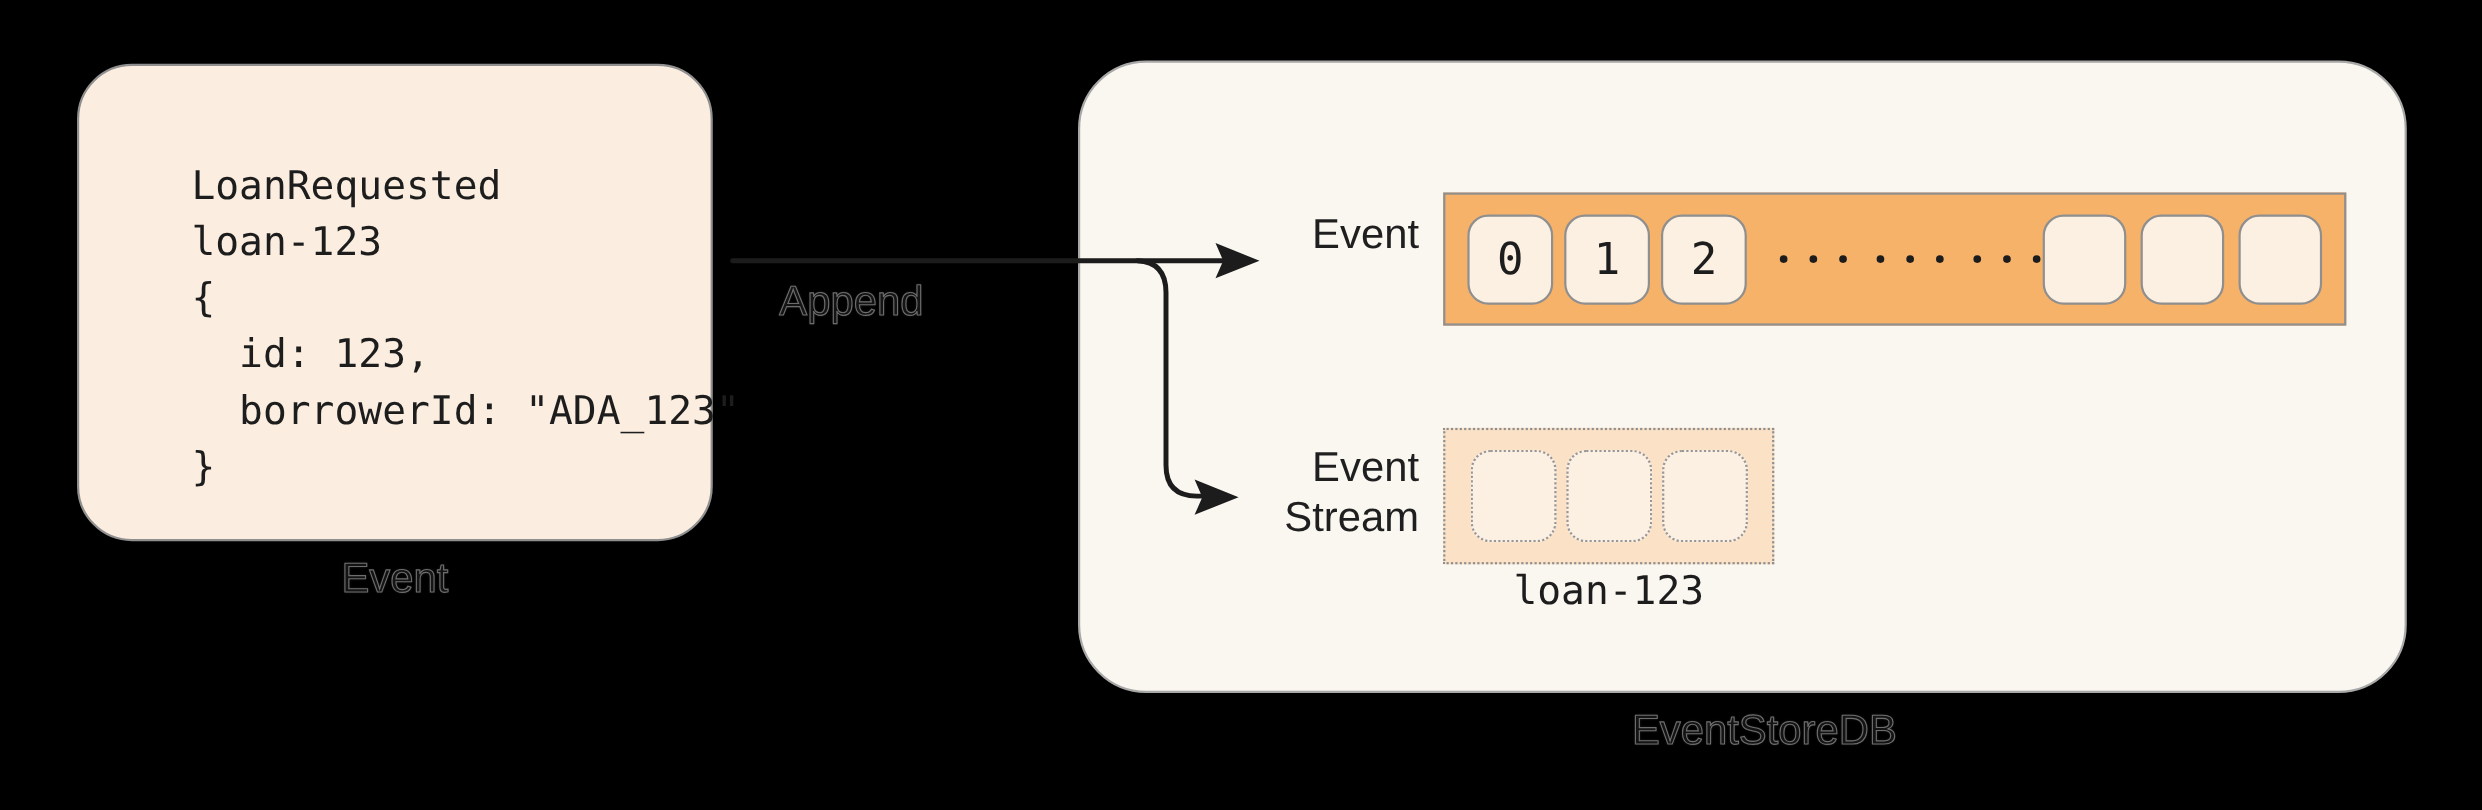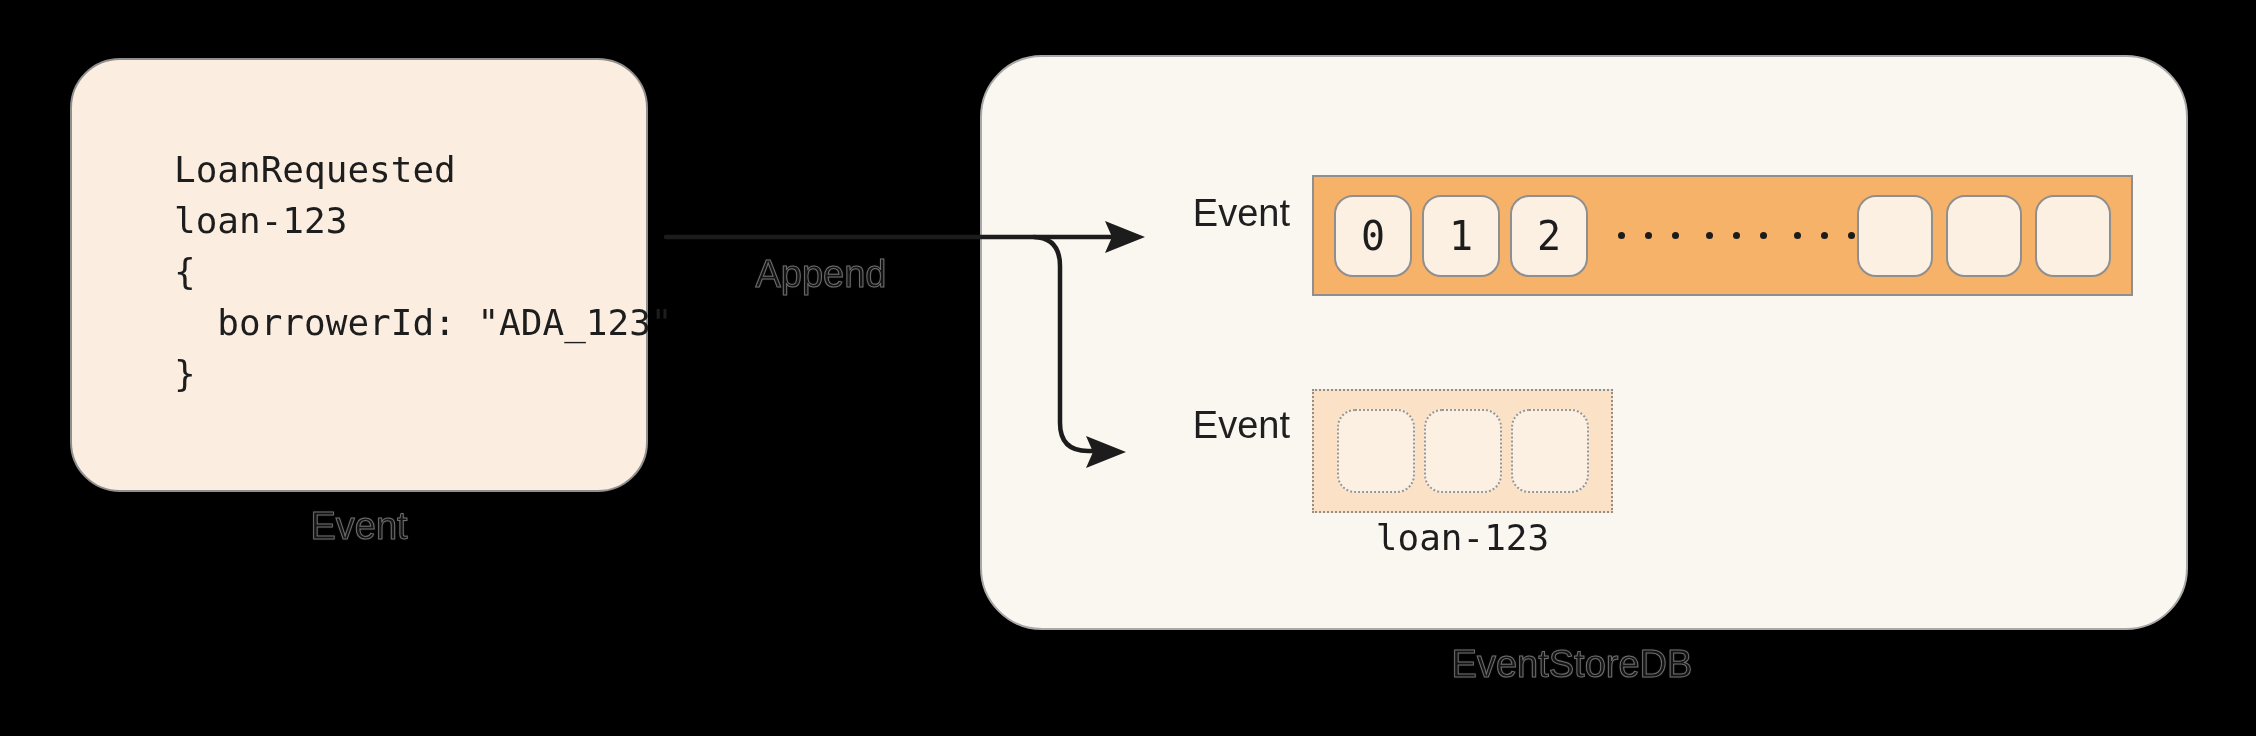--- a/index.html
+++ b/index.html
@@ -23,22 +23,22 @@
     color:var(--ink,#1d1d1d);
   }
   
   .outer-label{
     position:absolute;font-size:38px;line-height:44px;text-align:center;
     color:#141414;
     -webkit-text-stroke:1px rgba(125,125,125,.85);
     text-shadow:0 0 2px rgba(120,120,120,.55);
   }
   .caption-event{left:70px;top:504px;width:578px;}
-  .append-label{left:701px;top:252px;width:240px;}
-  .store-caption{left:968px;top:642px;width:1208px;}
+  .append-label{left:654px;top:252px;width:240px;}
+  .store-caption{left:1000px;top:642px;width:1208px;}
   
   .store-box{
     position:absolute;left:980px;top:55px;width:1208px;height:575px;
     background:var(--store-fill,#faf6f0);
     border:2.5px solid var(--store-border,#a8a8a8);
     border-radius:62px;box-sizing:border-box;
   }
   .side-label{
     position:absolute;width:232px;text-align:right;
     font-size:38px;line-height:46px;color:#1f1f1f;
@@ -90,21 +90,21 @@
   .arrows{position:absolute;left:0;top:0;pointer-events:none;}
   .arrow-line{fill:none;stroke:var(--arrow,#1c1c1c);stroke-width:4.5;stroke-linecap:round;}
   .arrow-head{fill:var(--arrow,#1c1c1c);stroke:none;}
 </style>
 </head>
 <body>
 
 <div class="canvas">
 
   <div class="event-card">
-    <pre class="code"><div class="code-line">LoanRequested</div><div class="code-line">loan-123</div><div class="code-line">{</div><div class="code-line">  borrowerId: "ADA_123"</div><div class="code-line">}</div></pre>
+    <pre class="code"><div class="code-line">LoanRequested</div><div class="code-line">loan-123</div><div class="code-line">{</div><div class="code-line">  id: 123,</div><div class="code-line">  borrowerId: "ADA_123"</div><div class="code-line">}</div></pre>
   </div>
   <div class="outer-label caption-event">Event</div>
 
   <div class="outer-label append-label">Append</div>
 
   <div class="store-box"></div>
   <div class="outer-label store-caption">EventStoreDB</div>
 
   <div class="side-label log-label">
     <div>Event</div>
@@ -128,20 +128,21 @@
       </div>
     <div class="cells empty-cells">
         <div class="cell empty"></div>
         <div class="cell empty"></div>
         <div class="cell empty"></div>
       </div>
   </div>
 
   <div class="side-label stream-label">
     <div>Event</div>
+    <div>Stream</div>
   </div>
   <div class="stream-rect">
       <div class="stream-cell"></div>
       <div class="stream-cell"></div>
       <div class="stream-cell"></div>
     </div>
   <div class="stream-name">loan-123</div>
 
   <svg class="arrows" width="2256" height="736" viewBox="0 0 2256 736" aria-hidden="true">
     <g>

